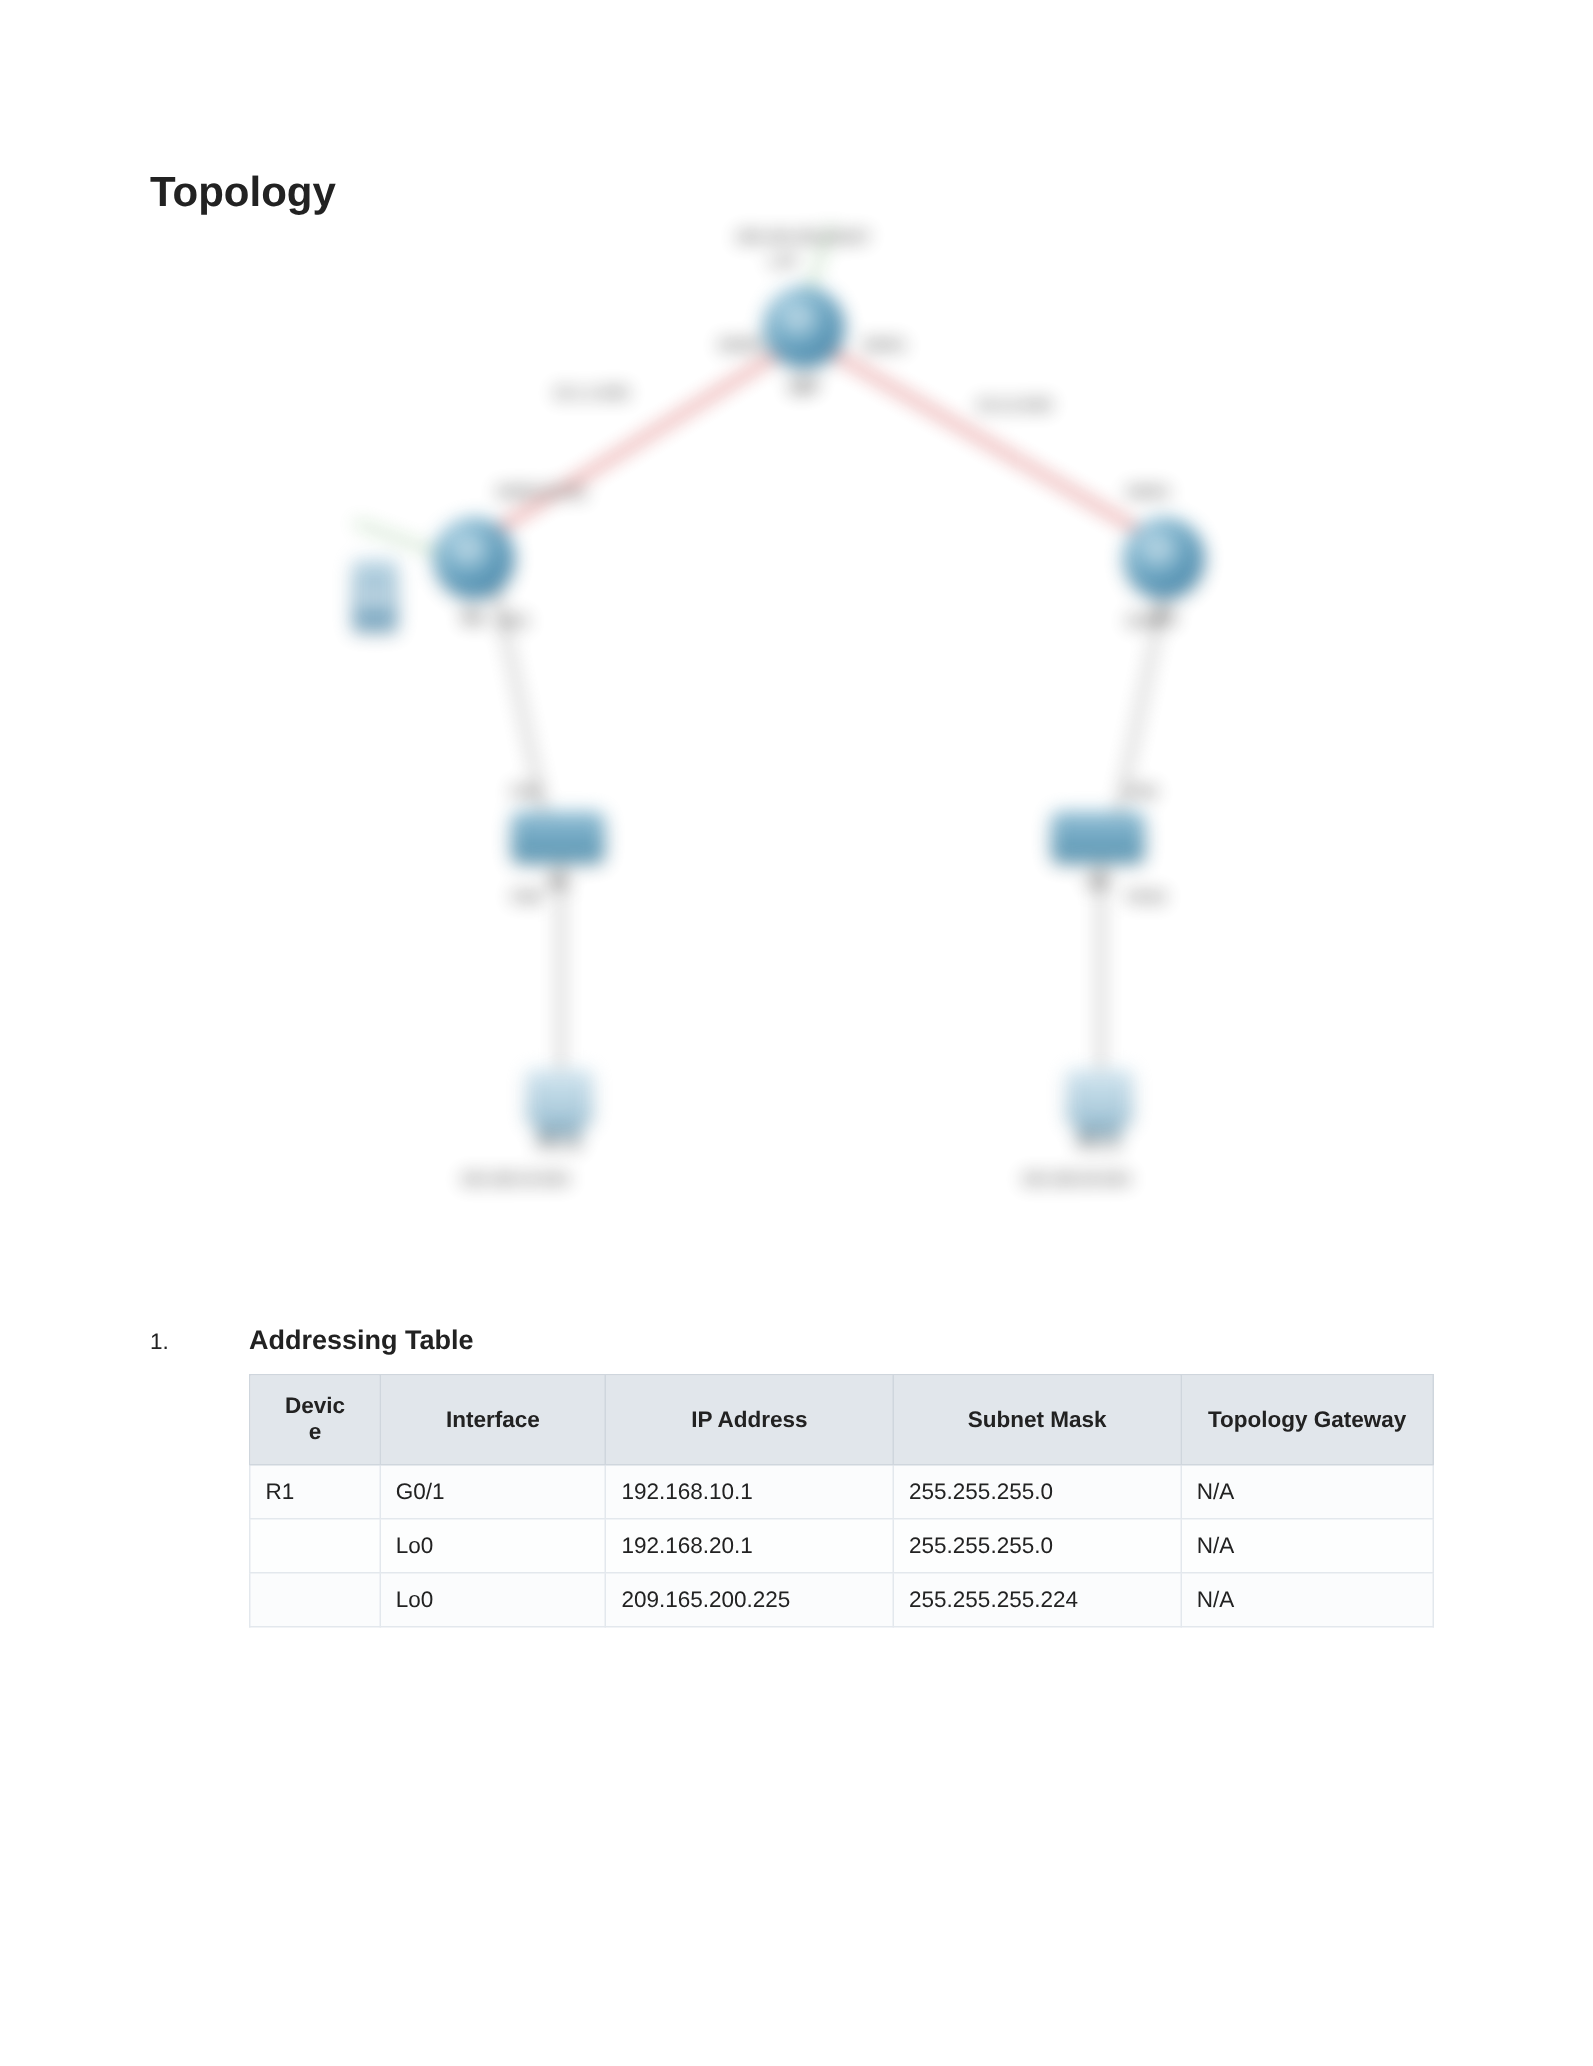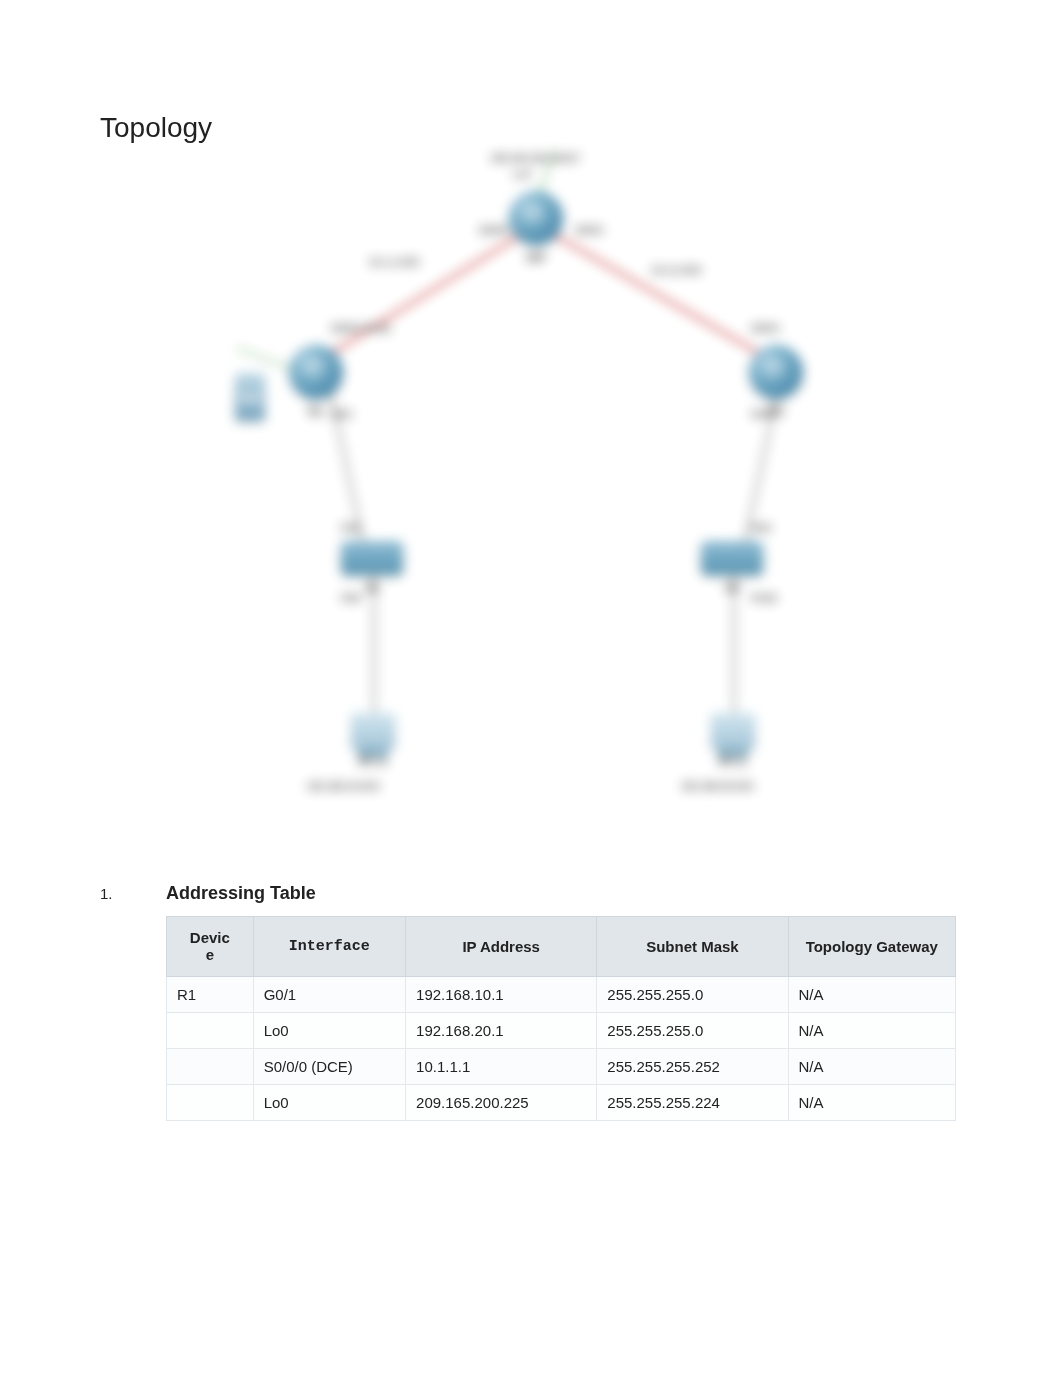--- a/index.html
+++ b/index.html
@@ -17,21 +17,21 @@
     position: relative;
   }
   h1.title {
     font-size: 28px;
     font-weight: 700;
     margin: 0 0 2px 0;
     line-height: 1.25;
   }
   h2.subtitle {
     font-size: 28px;
-    font-weight: 400;
+    font-weight: 700;
     margin: 0 0 28px 0;
     line-height: 1.25;
   }
   .diagram-wrap {
     display: flex;
     justify-content: center;
     margin: 0 auto 70px auto;
   }
   .diagram {
     position: relative;
@@ -164,21 +164,21 @@
   }
   .addr-table tbody td {
     padding: 9px 10px;
     border: 1px solid #e3e8ed;
     background: #fdfefe;
   }
   .addr-table tbody tr:nth-child(odd) td {
     background: #fbfcfd;
   }
   .col-device { width: 70px; text-align:left; }
-  .col-if     { width: 140px; text-align:left;font-family:Liberation Mono, monospace; }
+  .col-if     { width: 140px; text-align:left; }
   .col-ip     { width: 180px; text-align:left; }
   .col-mask   { width: 180px; text-align:left; }
   .col-gw     { width: 160px; text-align:left; }
 </style>
 </head>
 <body>
 
 <div class="page">
 
   <h2 class="subtitle">Topology</h2>
@@ -273,27 +273,20 @@
       </tr>
       <tr>
         <td></td>
         <td>Lo0</td>
         <td>192.168.20.1</td>
         <td>255.255.255.0</td>
         <td>N/A</td>
       </tr>
       <tr>
         <td></td>
-        <td>S0/0/0 (DCE)</td>
-        <td>10.1.1.1</td>
-        <td>255.255.255.252</td>
-        <td>N/A</td>
-      </tr>
-      <tr>
-        <td></td>
         <td>Lo0</td>
         <td>209.165.200.225</td>
         <td>255.255.255.224</td>
         <td>N/A</td>
       </tr>
     </tbody>
   </table>
 
 </div>
 

